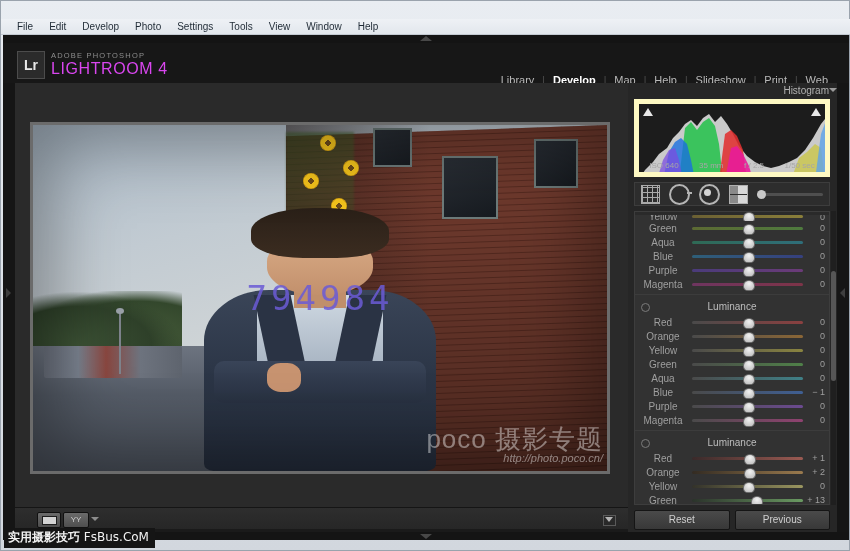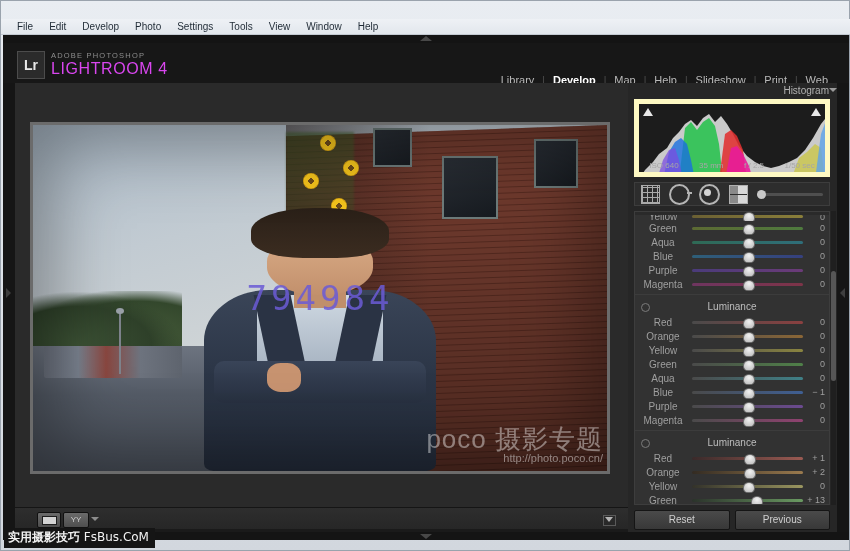--- a/index.html
+++ b/index.html
@@ -117,21 +117,21 @@
   .p-armL{position:absolute;left:10%;top:58%;width:80%;height:16%;
     background:linear-gradient(180deg,#394458,#273040);border-radius:10px;}
   .p-hand{position:absolute;left:30%;top:59%;width:13%;height:11%;
     background:#c79370;border-radius:40%;}
   .ph-vig{position:absolute;inset:0;box-shadow:inset 0 0 70px 20px rgba(0,0,0,.35);}
   .ph-digits{position:absolute;left:50%;top:50%;transform:translate(-50%,-50%);
     font-size:34px;letter-spacing:4px;color:#6b5bd6;opacity:.85;font-family:"DejaVu Sans Mono",monospace;
     white-space:nowrap;}
   .ph-wm{position:absolute;right:4px;bottom:6px;text-align:right;line-height:1.05;}
   .ph-wm .l1{font-size:26px;color:rgba(255,255,255,.42);letter-spacing:1px;}
-  .ph-wm .l2{font-size:11px;color:rgba(255,255,255,.45);}
+  .ph-wm .l2{font-size:11px;color:rgba(255,255,255,.45);font-style:italic;}
 
   .toolbar{position:absolute;left:0;top:424px;width:613px;height:22px;
     background:linear-gradient(180deg,#2e2e2e,#262626);border-top:1px solid #151515;}
   .tb-btn{position:absolute;top:4px;height:14px;border:1px solid #111;border-radius:2px;
     background:linear-gradient(180deg,#6b6b6b,#4e4e4e);}
   .tb-loupe{left:22px;width:22px;}
   .tb-loupe:after{content:"";position:absolute;left:4px;top:3px;width:13px;height:7px;
     border:1px solid #1d1d1d;background:#d3d3d3;}
   .tb-yy{left:48px;width:24px;font-size:8px;color:#cfcfcf;text-align:center;line-height:14px;}
   .tb-caret{position:absolute;left:76px;top:9px;width:0;height:0;

